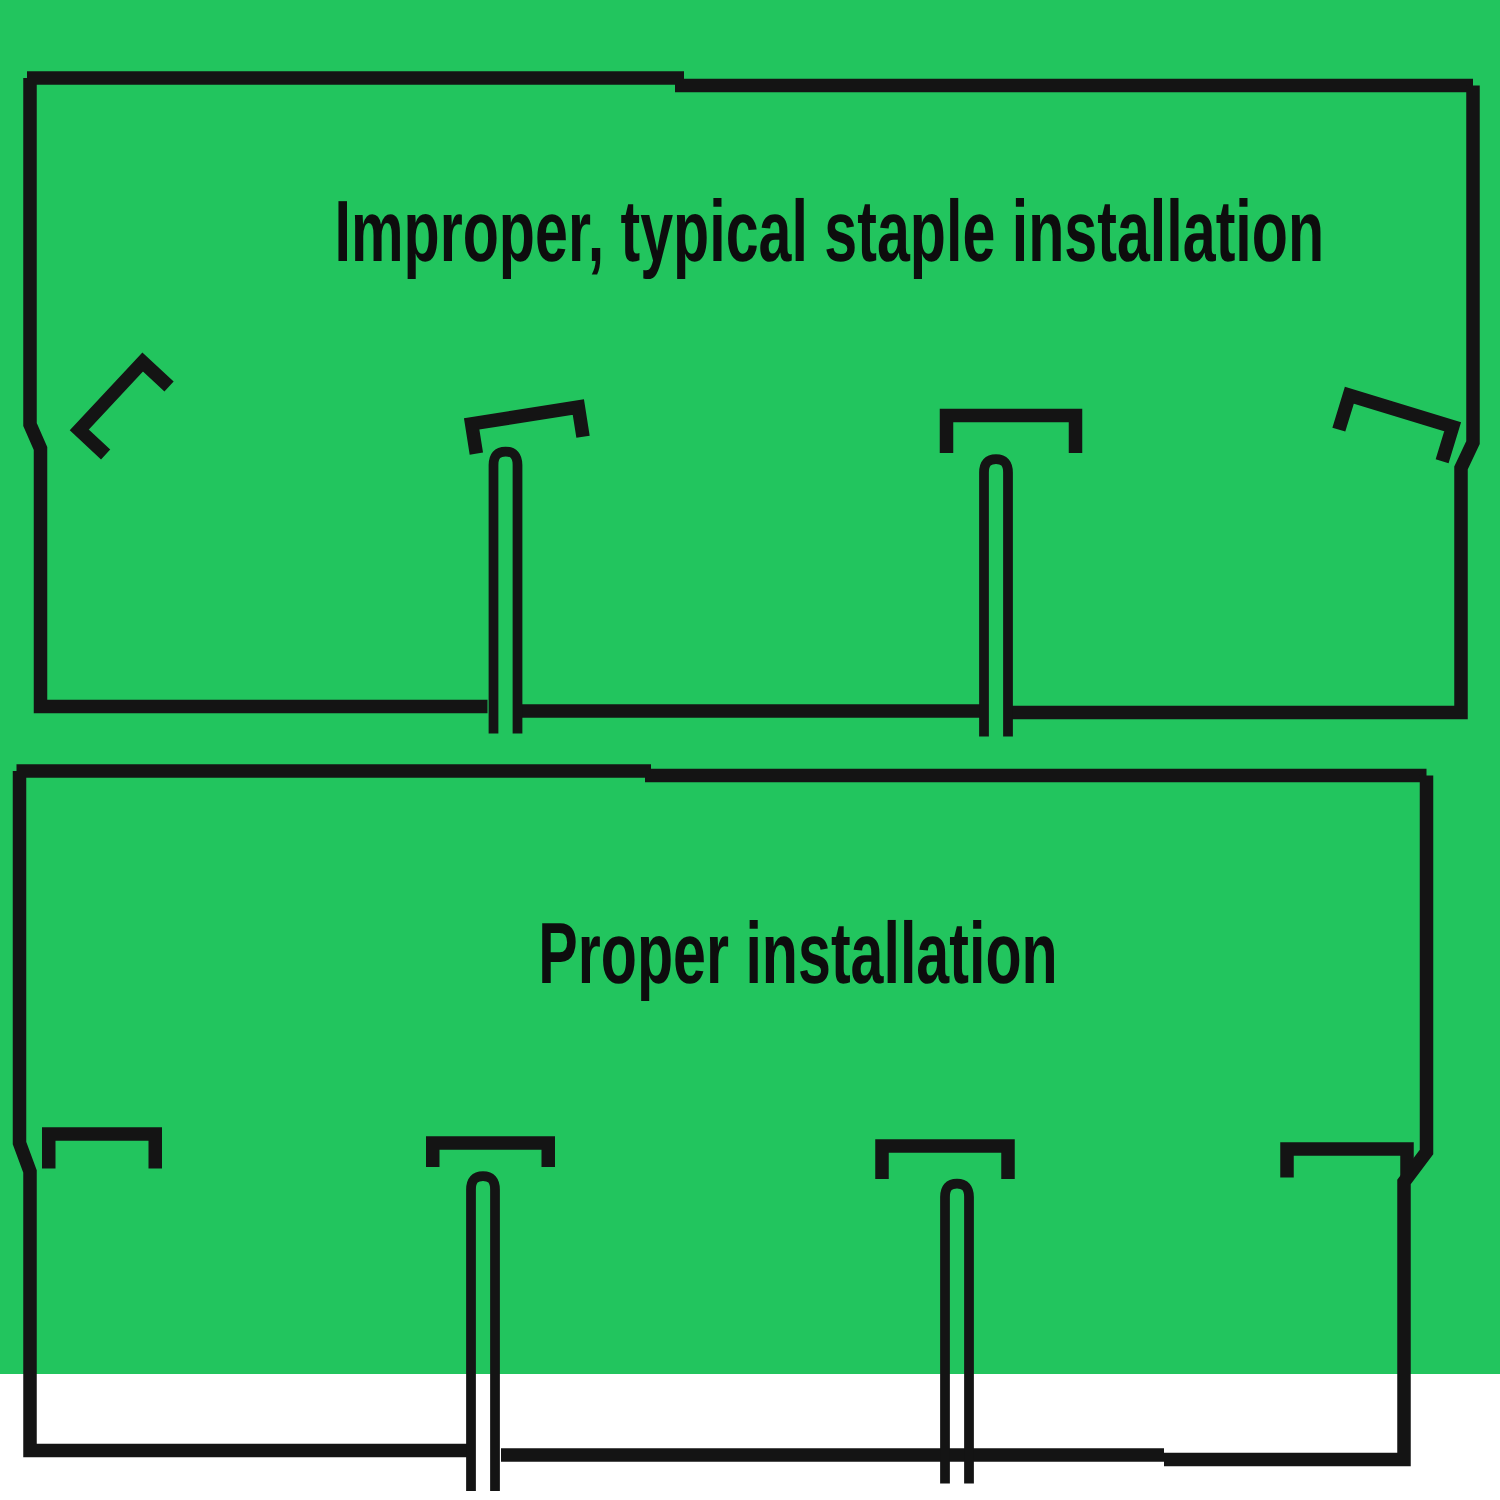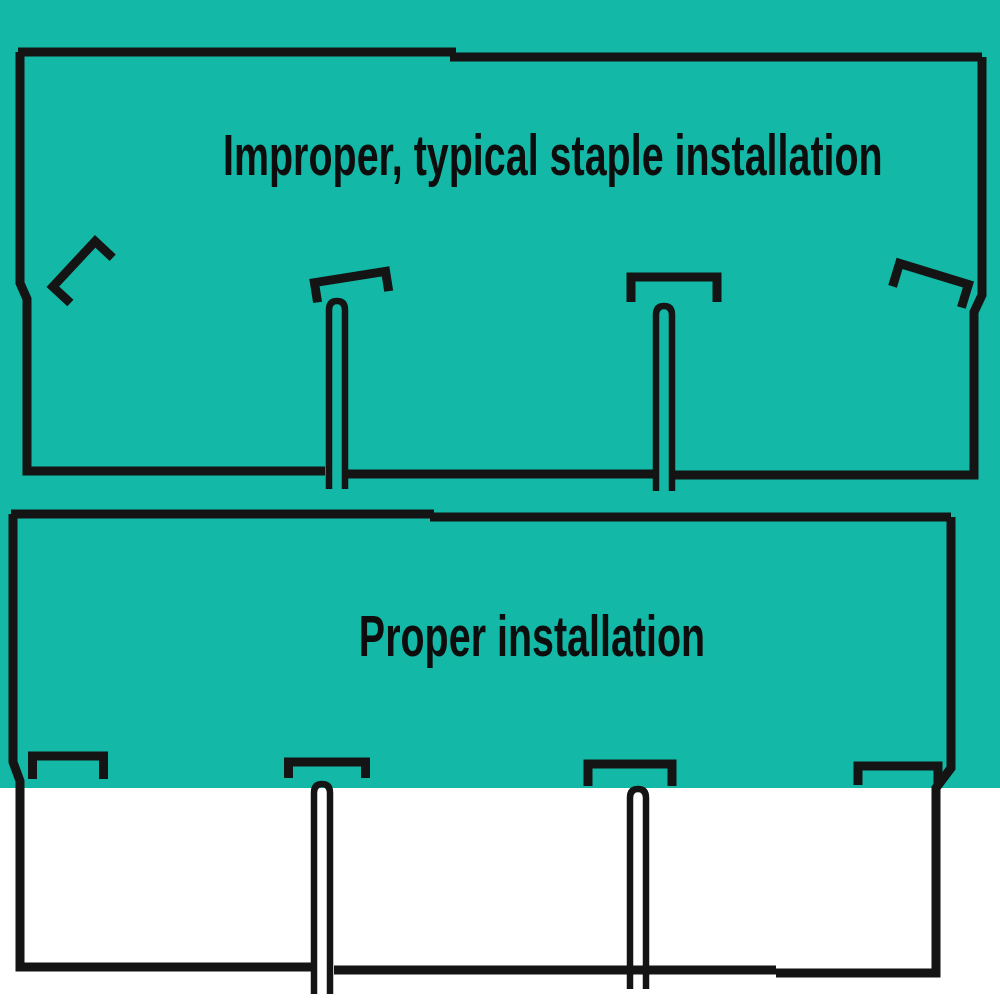--- a/index.html
+++ b/index.html
@@ -6,22 +6,22 @@
     margin: 0;
     padding: 0;
     background: #ffffff;
     width: 1000px;
     height: 1000px;
     overflow: hidden;
   }
   .canvas {
     position: relative;
     width: 1000px;
-    height: 788px;
-    background: #14b8a6;
+    height: 916px;
+    background: #22c55e;
     font-family: "Liberation Sans", "DejaVu Sans", sans-serif;
   }
   svg.diagram {
     position: absolute;
     left: 0;
     top: 0;
     width: 1000px;
     height: 1000px;
     display: block;
   }

